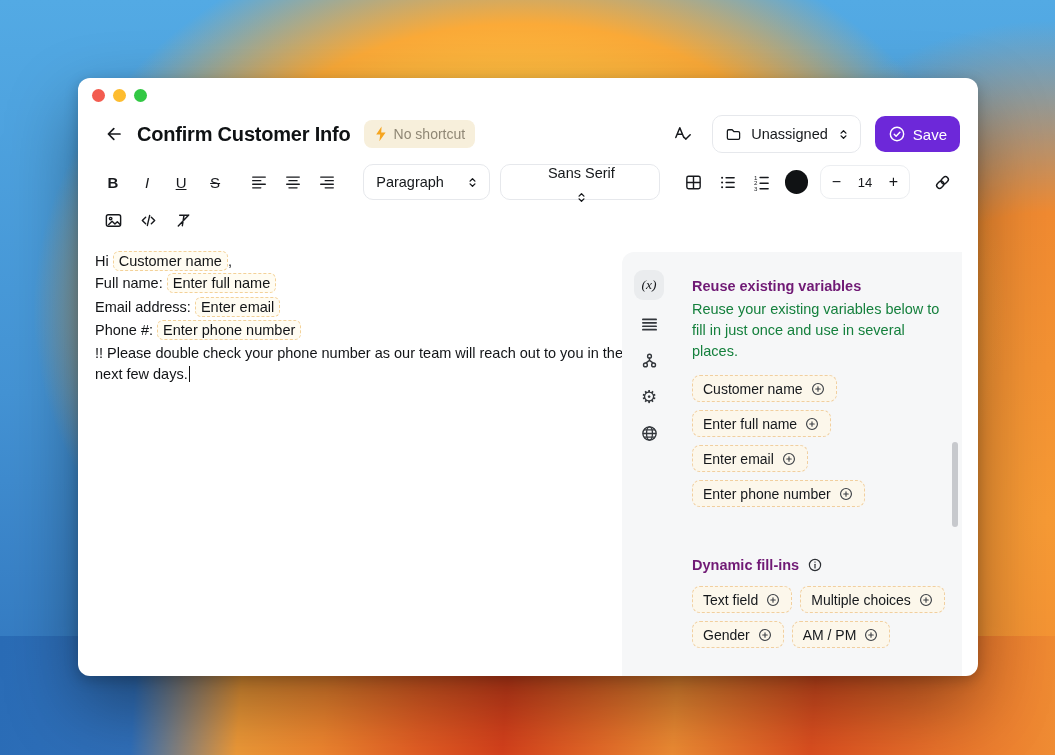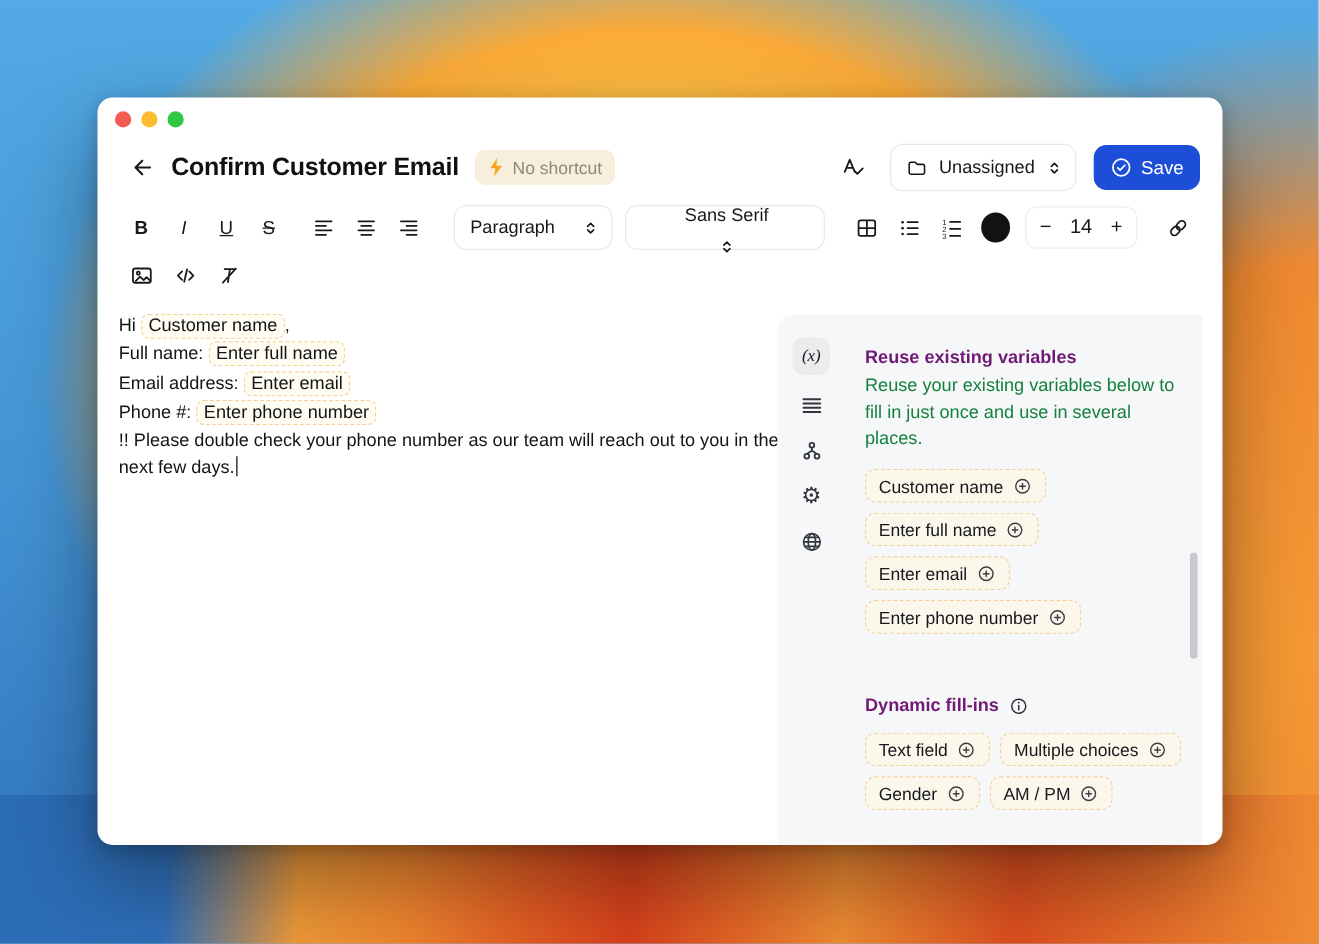--- a/index.html
+++ b/index.html
@@ -37,39 +37,39 @@
   .t-min{background:#fdbc2f;}
   .t-zoom{background:#32c844;}
 
   .header{position:absolute;top:34px;left:18px;width:864px;height:44px;display:flex;align-items:center;}
   .back-btn{width:28px;height:28px;display:flex;align-items:center;justify-content:center;margin:0 9px 0 4px;color:#17191d;cursor:pointer;background:none;border:none;padding:0;}
   .title{font-size:20px;font-weight:700;color:#0f1214;letter-spacing:-.2px;white-space:nowrap;}
   .shortcut-badge{margin-left:13px;height:28px;padding:0 10px;border-radius:8px;background:#f7efdb;color:#8f8775;font-size:14px;display:inline-flex;align-items:center;gap:6px;white-space:nowrap;}
   .spacer{flex:1;}
   .acheck{color:#c9ced5;margin-right:17px;display:flex;}
   .pill-select{height:36px;border:1px solid #e6e8ec;border-radius:10px;background:#fff;display:inline-flex;align-items:center;gap:9px;padding:0 10px 0 12px;font-size:14.5px;color:#15181b;cursor:pointer;}
-  .save-btn{margin-left:14px;height:36px;padding:0 13px;border-radius:10px;background:#1d4ed8;color:#fff;font-size:15px;display:inline-flex;align-items:center;gap:7px;border:none;cursor:pointer;}
+  .save-btn{margin-left:14px;height:36px;padding:0 13px;border-radius:10px;background:#6d28d9;color:#fff;font-size:15px;display:inline-flex;align-items:center;gap:7px;border:none;cursor:pointer;}
 
   
   .toolbar{position:absolute;left:18px;width:864px;height:36px;display:flex;align-items:center;color:#17191d;}
   .tb1{top:86px;}
   .tb2{top:124px;}
   .tbtn{width:35px;height:30px;display:flex;align-items:center;justify-content:center;background:none;border:none;padding:0;color:#17191d;cursor:pointer;border-radius:6px;}
   .fmt{font-size:15px;}
   .fmt-b{font-weight:700;}
   .fmt-i{font-style:italic;font-size:15px;}
   .fmt-u{text-decoration:underline;}
   .fmt-s{text-decoration:line-through;}
   .sel-paragraph{width:106px;margin-left:19px;justify-content:space-between;height:34px;display:inline-flex;align-items:center;}
   .sel-font{width:140px;margin-left:10px;justify-content:space-between;height:34px;display:inline-flex;align-items:center;flex-direction:column;}
   .gap16{margin-left:16px;}
   .color-dot{width:24px;height:24px;border-radius:50%;background:#101214;margin-left:6px;border:none;padding:0;cursor:pointer;}
   .size-stepper{margin-left:12px;width:92px;height:34px;border:1px solid #eceef1;border-radius:10px;display:flex;align-items:center;justify-content:space-between;padding:0 11px;font-size:15px;box-sizing:border-box;}
   .size-stepper button{background:none;border:none;font-size:16px;color:#17191d;padding:0;cursor:pointer;line-height:1;}
-  .size-val{font-size:16px;}
+  .size-val{font-size:13px;}
 
   
   .editor{position:absolute;left:17px;top:172px;width:534px;font-size:14.5px;color:#121417;cursor:text;}
   .editor p{margin:0;}
   .p1{margin-top:6px;line-height:22px;}
   .p2{margin-top:20px;line-height:21.5px;}
   .pfields{margin-top:21px;line-height:23.5px;}
   .p4{margin-top:18px;line-height:21.5px;}
   .var-chip{padding:1px 5px;border:1px dashed #f3d199;border-radius:6px;background:#fffcf2;white-space:nowrap;cursor:pointer;}
   .caret{display:inline-block;width:1.5px;height:16px;background:#111;vertical-align:-3px;margin-left:1px;}
@@ -107,21 +107,21 @@
   </div>
 
   <div class="header">
     <button class="back-btn">
       <span>
         <svg width="20" height="20" viewBox="0 0 20 20" fill="none" stroke="currentColor" stroke-width="1.7" stroke-linecap="round" stroke-linejoin="round">
             <path d="M16 10H4.8M9.8 4.6 4.4 10l5.4 5.4"></path>
           </svg>
       </span>
     </button>
-    <div class="title">Confirm Customer Email</div>
+    <div class="title">Confirm Customer Info</div>
     <div class="shortcut-badge">
       <span>
         <svg width="14" height="16" viewBox="0 0 14 16">
             <polygon points="7.6,0.5 2.2,8.6 6.2,8.6 5.4,15.2 11.6,6.6 7.2,6.6" fill="#f6a51f"></polygon>
           </svg>
       </span>
       <span>No shortcut</span>
     </div>
     <div class="spacer"></div>
     <button class="acheck tbtn" style="width:24px;">

